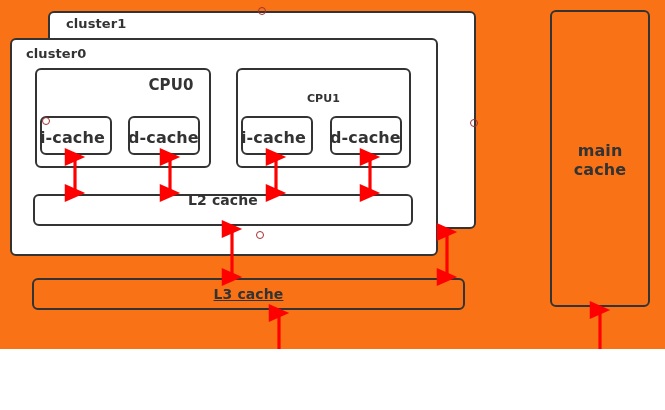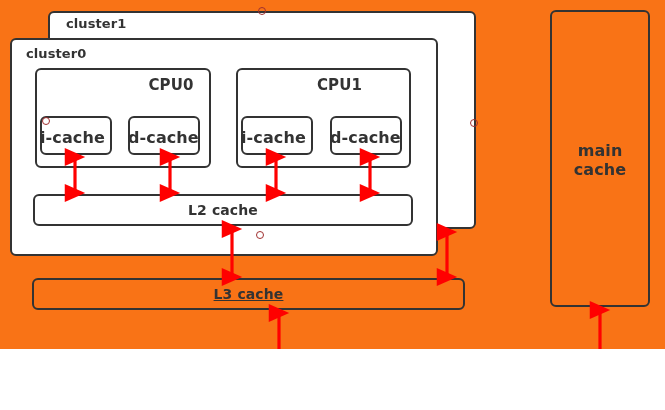--- a/index.html
+++ b/index.html
@@ -32,21 +32,21 @@
   
   #cluster1-box { left: 48px; top: 11px; width: 428px; height: 218px; z-index: 1; background: #ffffff; }
   #cluster0-box { left: 10px; top: 38px; width: 428px; height: 218px; z-index: 2; background: #ffffff; }
   #cluster1-label { left: 66px; top: 16px; font-size: 13px; z-index: 3; }
   #cluster0-label { left: 26px; top: 46px; font-size: 13px; z-index: 3; }
 
   
   #cpu0-box { left: 35px; top: 68px; width: 176px; height: 100px; z-index: 3; }
   #cpu1-box { left: 236px; top: 68px; width: 175px; height: 100px; z-index: 3; }
   #cpu0-label { left: 35px; top: 76px; width: 176px; text-align: center; font-size: 15px; z-index: 4; margin-left: 48px; }
-  #cpu1-label { left: 236px; top: 76px; width: 175px; text-align: center; font-size: 15px; z-index: 4; margin-left: 16px; }
+  #cpu1-label { left: 236px; top: 92px; width: 175px; text-align: center; font-size: 11px; z-index: 4; }
 
   
   .cache-box { z-index: 4; }
   #c0-icache { left: 40px; top: 116px; width: 72px; height: 39px; }
   #c0-dcache { left: 128px; top: 116px; width: 72px; height: 39px; }
   #c1-icache { left: 241px; top: 116px; width: 72px; height: 39px; }
   #c1-dcache { left: 330px; top: 116px; width: 72px; height: 39px; }
   .cache-label {
     font-size: 16px;
     z-index: 5;
@@ -57,21 +57,21 @@
   #c0-dcache-label { left: 128px; width: 72px; }
   #c1-icache-label { left: 241px; width: 72px; }
   #c1-dcache-label { left: 330px; width: 72px; }
 
   
   #l2-box  { left: 33px;  top: 194px; width: 380px; height: 32px; z-index: 3; }
   #l3-box  { left: 32px;  top: 278px; width: 433px; height: 32px; z-index: 3; }
   #bus-box { left: 33px;  top: 373px; width: 617px; height: 32px; z-index: 3; }
   #mem-box { left: 550px; top: 10px;  width: 100px; height: 297px; z-index: 3; }
 
-  #l2-label  { left: 33px;  top: 202px; width: 380px; text-align: center; font-size: 14px; z-index: 4; }
+  #l2-label  { left: 33px;  top: 192px; width: 380px; text-align: center; font-size: 14px; z-index: 4; }
   #l3-label  { left: 32px;  top: 286px; width: 433px; text-align: center; font-size: 14px; z-index: 4; text-decoration: underline; }
   #bus-label { left: 33px;  top: 381px; width: 617px; text-align: center; font-size: 14px; z-index: 4; font-style: italic; }
   #mem-label { left: 550px; top: 141px; width: 100px; text-align: center; font-size: 16px;
                line-height: 19px; z-index: 4; white-space: normal; }
 
   
   .arrow {
     position: absolute;
     z-index: 6;
     overflow: visible;

